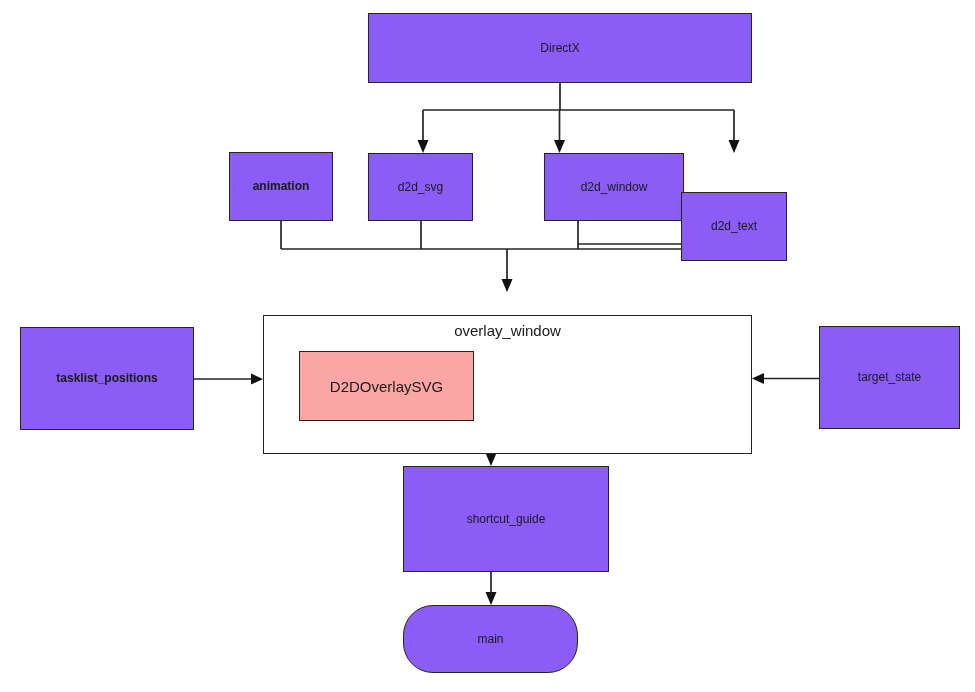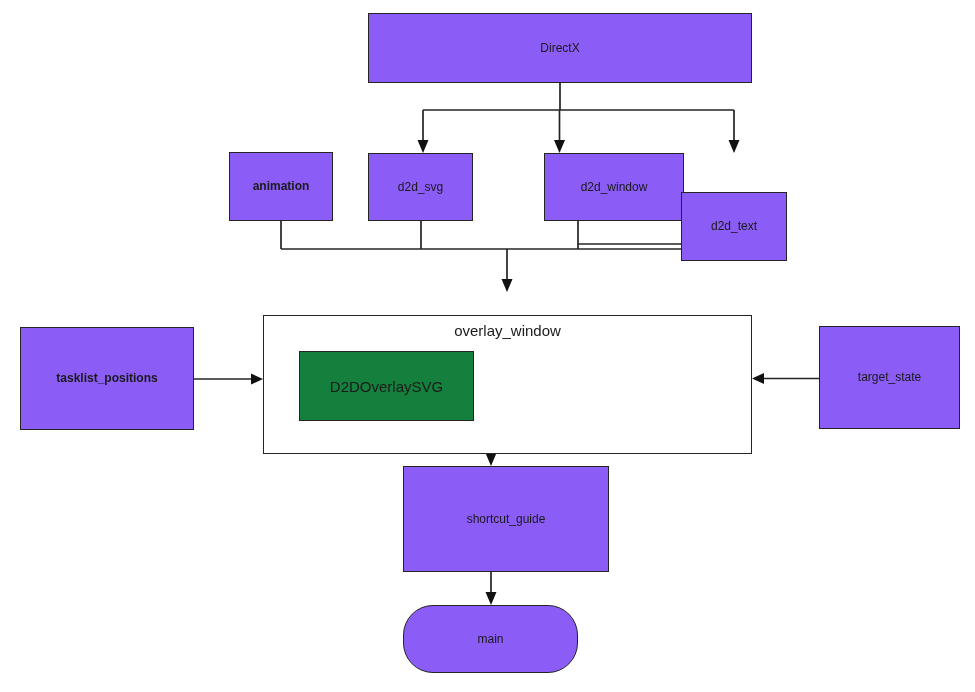--- a/index.html
+++ b/index.html
@@ -32,21 +32,21 @@
     margin-top:23px;
   }
   .container-title{
     position:absolute;
     top:6px;left:0;right:0;
     text-align:center;
   }
   .inner-node{
     position:absolute;
     border:1.7px solid #242424;
-    background:#15803d;
+    background:#fca5a5;
     box-sizing:border-box;
     display:flex;
     align-items:center;
     justify-content:center;
     font-size:15px;
   }
   #edges{position:absolute;top:0;left:0;width:975px;height:692px;pointer-events:none;}
   #edges path{stroke:#242424;stroke-width:1.7;fill:none;}
   #edges polygon{fill:#111111;stroke:none;}
 

